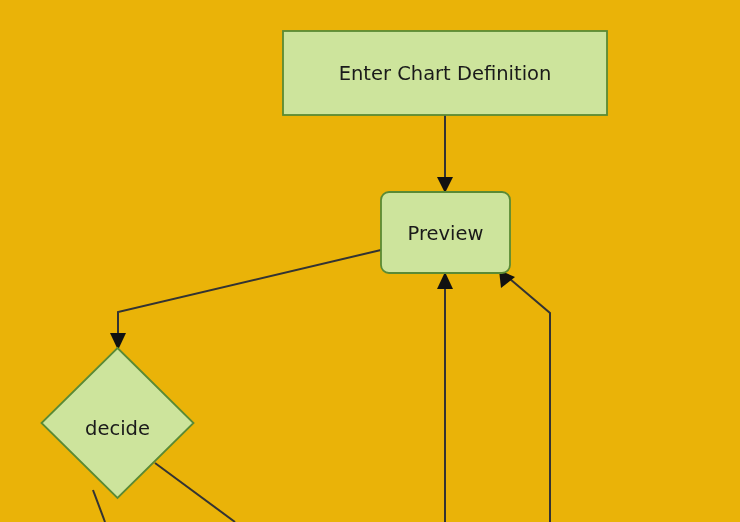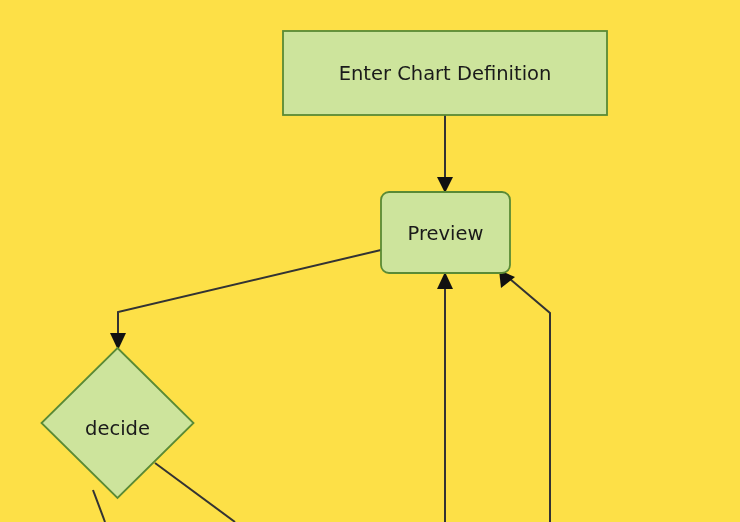--- a/index.html
+++ b/index.html
@@ -8,21 +8,21 @@
     padding: 0;
     background: #ffffff;
   }
   body {
     font-family: "DejaVu Sans", "Liberation Sans", sans-serif;
   }
   #diagram-root {
     position: relative;
     width: 740px;
     height: 522px;
-    background: #fde047;
+    background: #eab308;
     overflow: hidden;
   }
   #flow-svg {
     display: block;
     width: 740px;
     height: 522px;
   }
   .node-shape {
     fill: #cde49c;
     stroke: #5a8a35;

